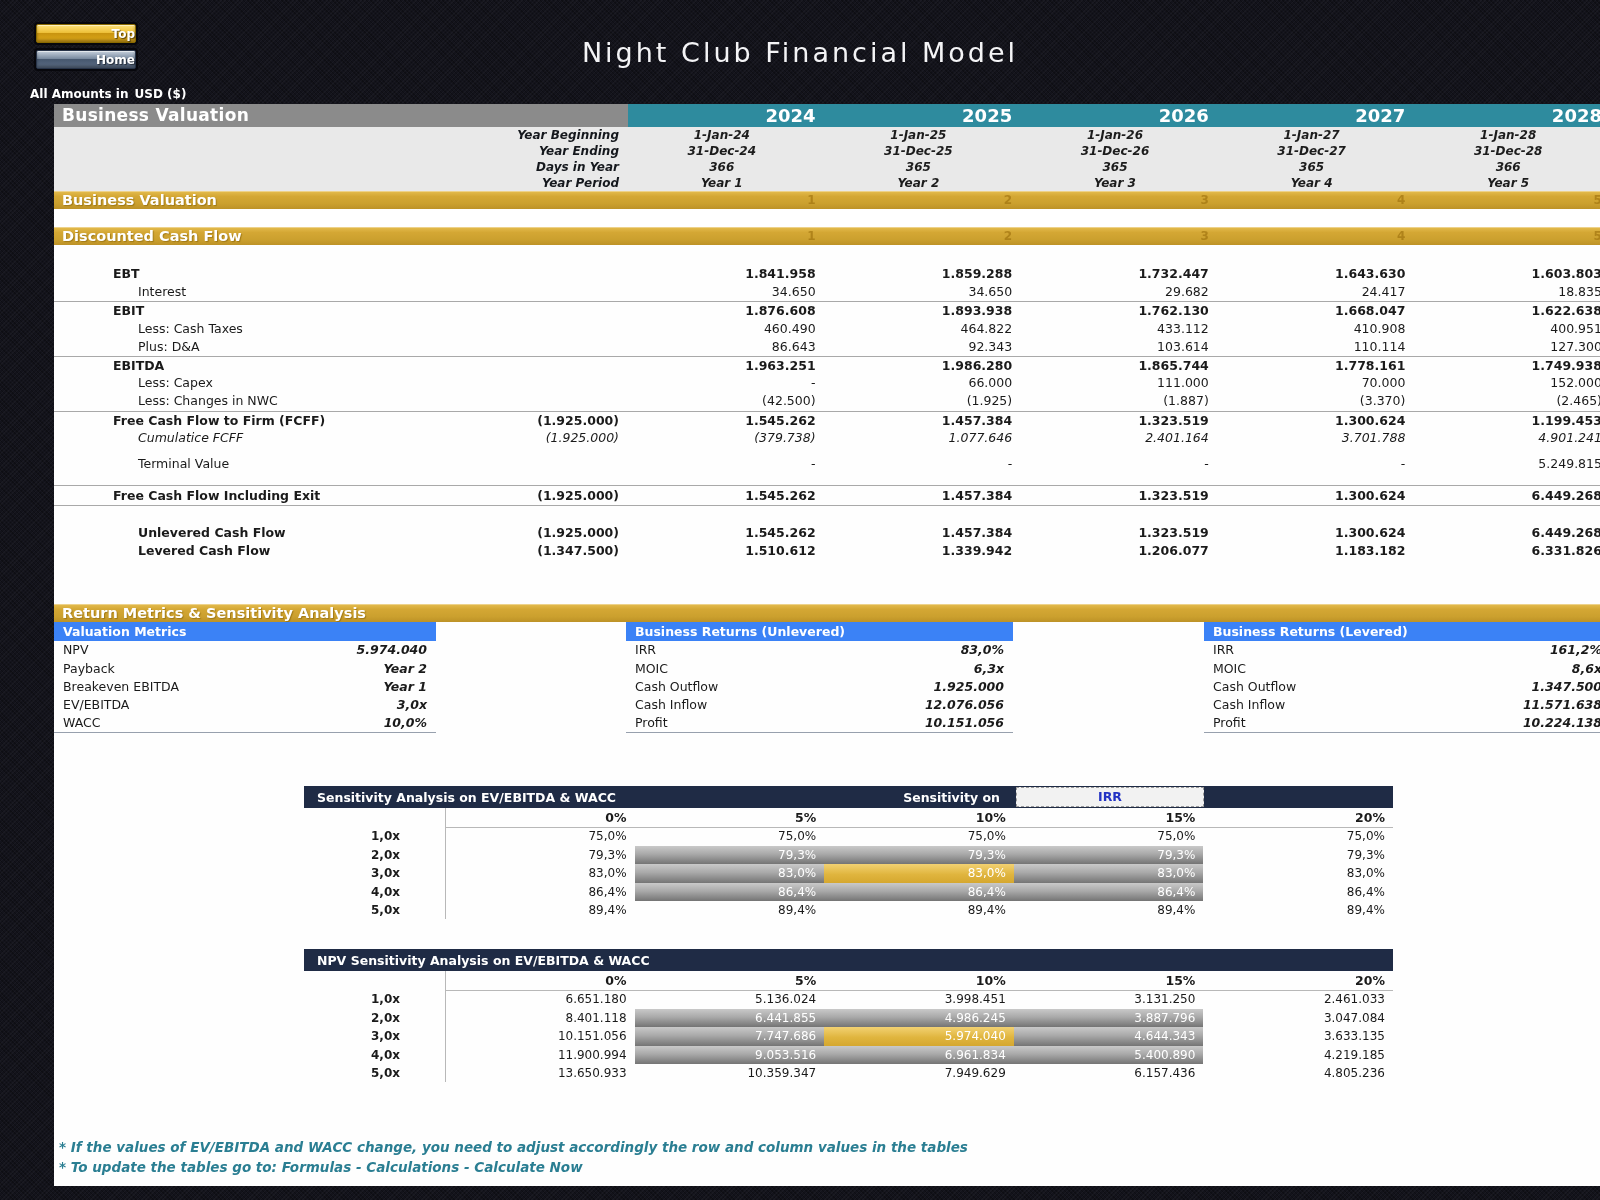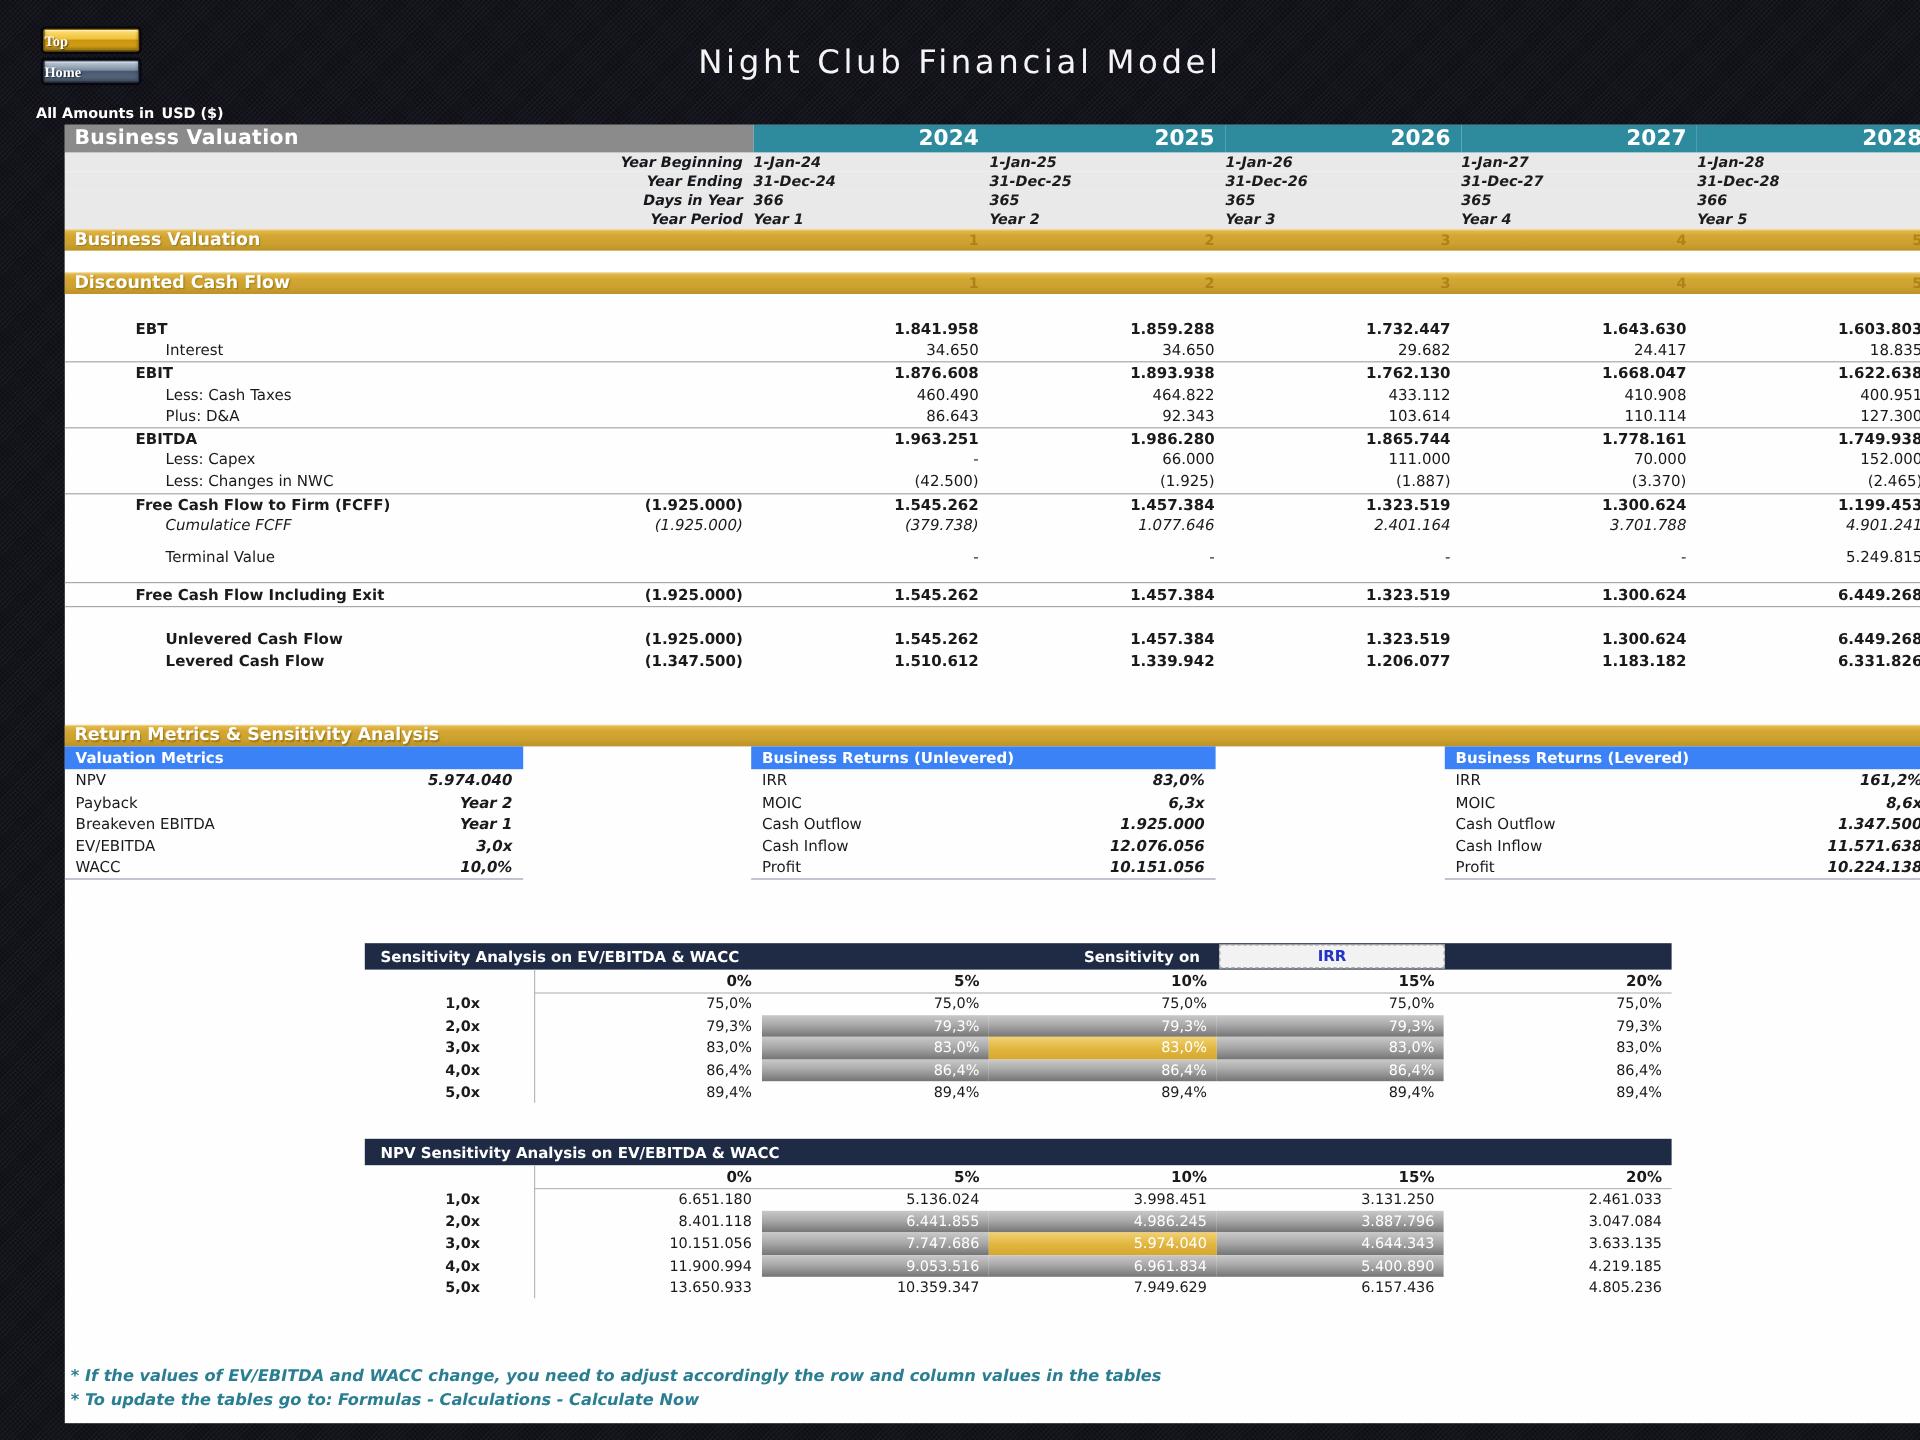--- a/index.html
+++ b/index.html
@@ -6,24 +6,24 @@
   html,body { width:1600px; height:1200px; overflow:hidden;
     font-family:"DejaVu Sans","Liberation Sans",sans-serif; }
   body {
     background-color:#13131b;
     background-image:
       repeating-linear-gradient(135deg, rgba(255,255,255,.03) 0 1px, transparent 1px 3px),
       repeating-linear-gradient(45deg, rgba(0,0,0,.28) 0 1px, transparent 1px 3px);
     position:relative;
   }
   
-  .btn { position:absolute; width:80px; height:19px; border-radius:2px; color:#fff;
-    font-size:12px; font-weight:bold; text-align:left; line-height:18px; cursor:pointer;
+  .btn { position:absolute; width:100px; height:19px; border-radius:2px; color:#fff;
+    font-size:12px; font-weight:bold; text-align:right; line-height:18px; cursor:pointer;
     text-shadow:1px 1px 1px rgba(0,0,0,.55);
-    box-shadow:0 0 0 2px #07070c, inset 0 1px 0 rgba(255,255,255,.55), inset 0 -2px 3px rgba(0,0,0,.35);font-family:Liberation Serif, serif; }
+    box-shadow:0 0 0 2px #07070c, inset 0 1px 0 rgba(255,255,255,.55), inset 0 -2px 3px rgba(0,0,0,.35); }
   .btn-top { left:36px; top:24px; border:1px solid #8a6a00;
     background:linear-gradient(180deg,#ffe27a 0%,#eec13a 44%,#c9940f 50%,#dfa91a 100%); }
   .btn-home { left:36px; top:50px; border:1px solid #273348;
     background:linear-gradient(180deg,#c7d1dd 0%,#7b8ca1 44%,#47586f 50%,#5d6e86 100%); }
   .title { position:absolute; top:37px; left:0; right:0; text-align:center;
     color:#f4f4f6; font-size:27px; letter-spacing:3px; }
   .amounts { position:absolute; left:30px; top:87px; color:#fff; font-size:12px; font-weight:bold; }
   .amounts span { margin-right:6px; }
 
   
@@ -35,21 +35,21 @@
     line-height:23px; padding-left:8px; letter-spacing:.3px; }
   .hdr-years { flex:1; display:flex; }
   .hdr-year { flex:1; background:#2e8b9e; color:#fff; font-weight:bold; font-size:18px;
     text-align:right; padding-right:9px; line-height:23px; }
 
   
   .irow { display:flex; height:16px; line-height:16px; background:#e9e9e9; font-size:12px;
     font-weight:bold; font-style:italic; color:#15181d; }
   .ispacer { width:378px; }
   .icol0 { width:196px; text-align:right; padding-right:9px; }
-  .icell { flex:1; text-align:left; padding-right:9px; color:#1c1c1c; }
+  .icell { flex:1; text-align:center; padding-right:9px; color:#1c1c1c; }
 
   
   .gbar { display:flex; height:18px;
     background:linear-gradient(180deg,#e5bd4f 0%,#d4a734 30%,#cba02e 70%,#bd9227 100%);
     box-shadow:inset 0 1px 0 rgba(255,255,255,.35); }
   .gbar-title { width:574px; color:#fff; font-weight:bold; font-size:14.5px; line-height:18px;
     padding-left:8px; text-shadow:1px 1px 1px rgba(120,85,0,.5); white-space:nowrap; }
   .gbar-num { flex:1; text-align:right; padding-right:9px; color:rgba(153,108,10,.6);
     font-weight:bold; font-size:12px; line-height:19px; }
   .wgap { height:18px; background:#fff; }

